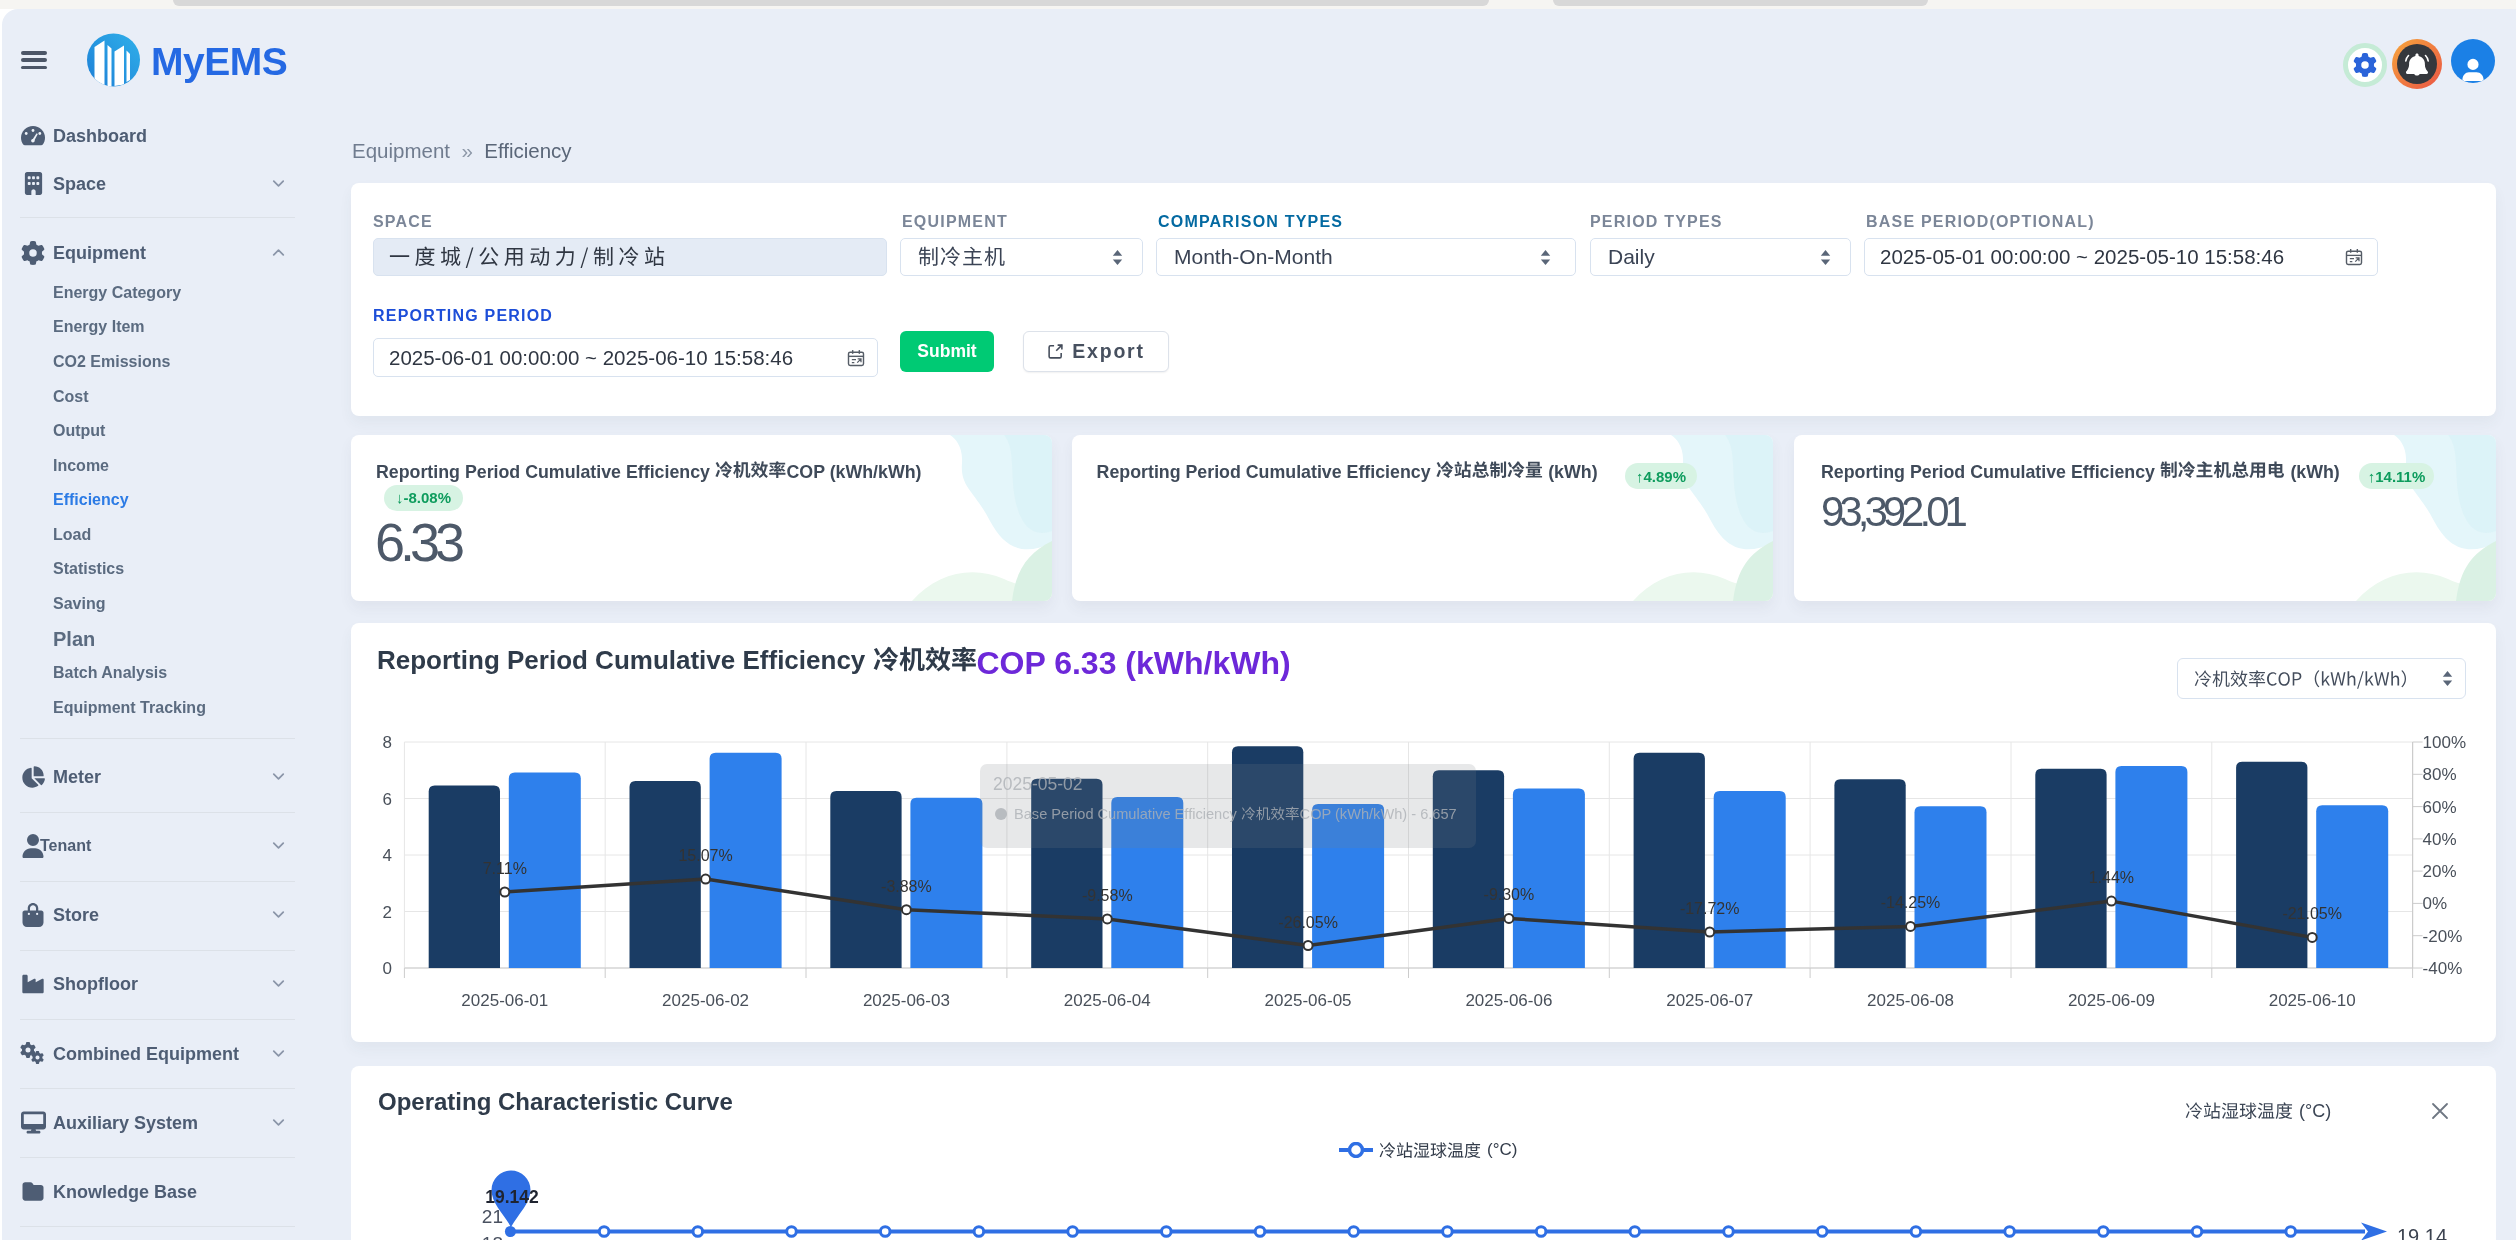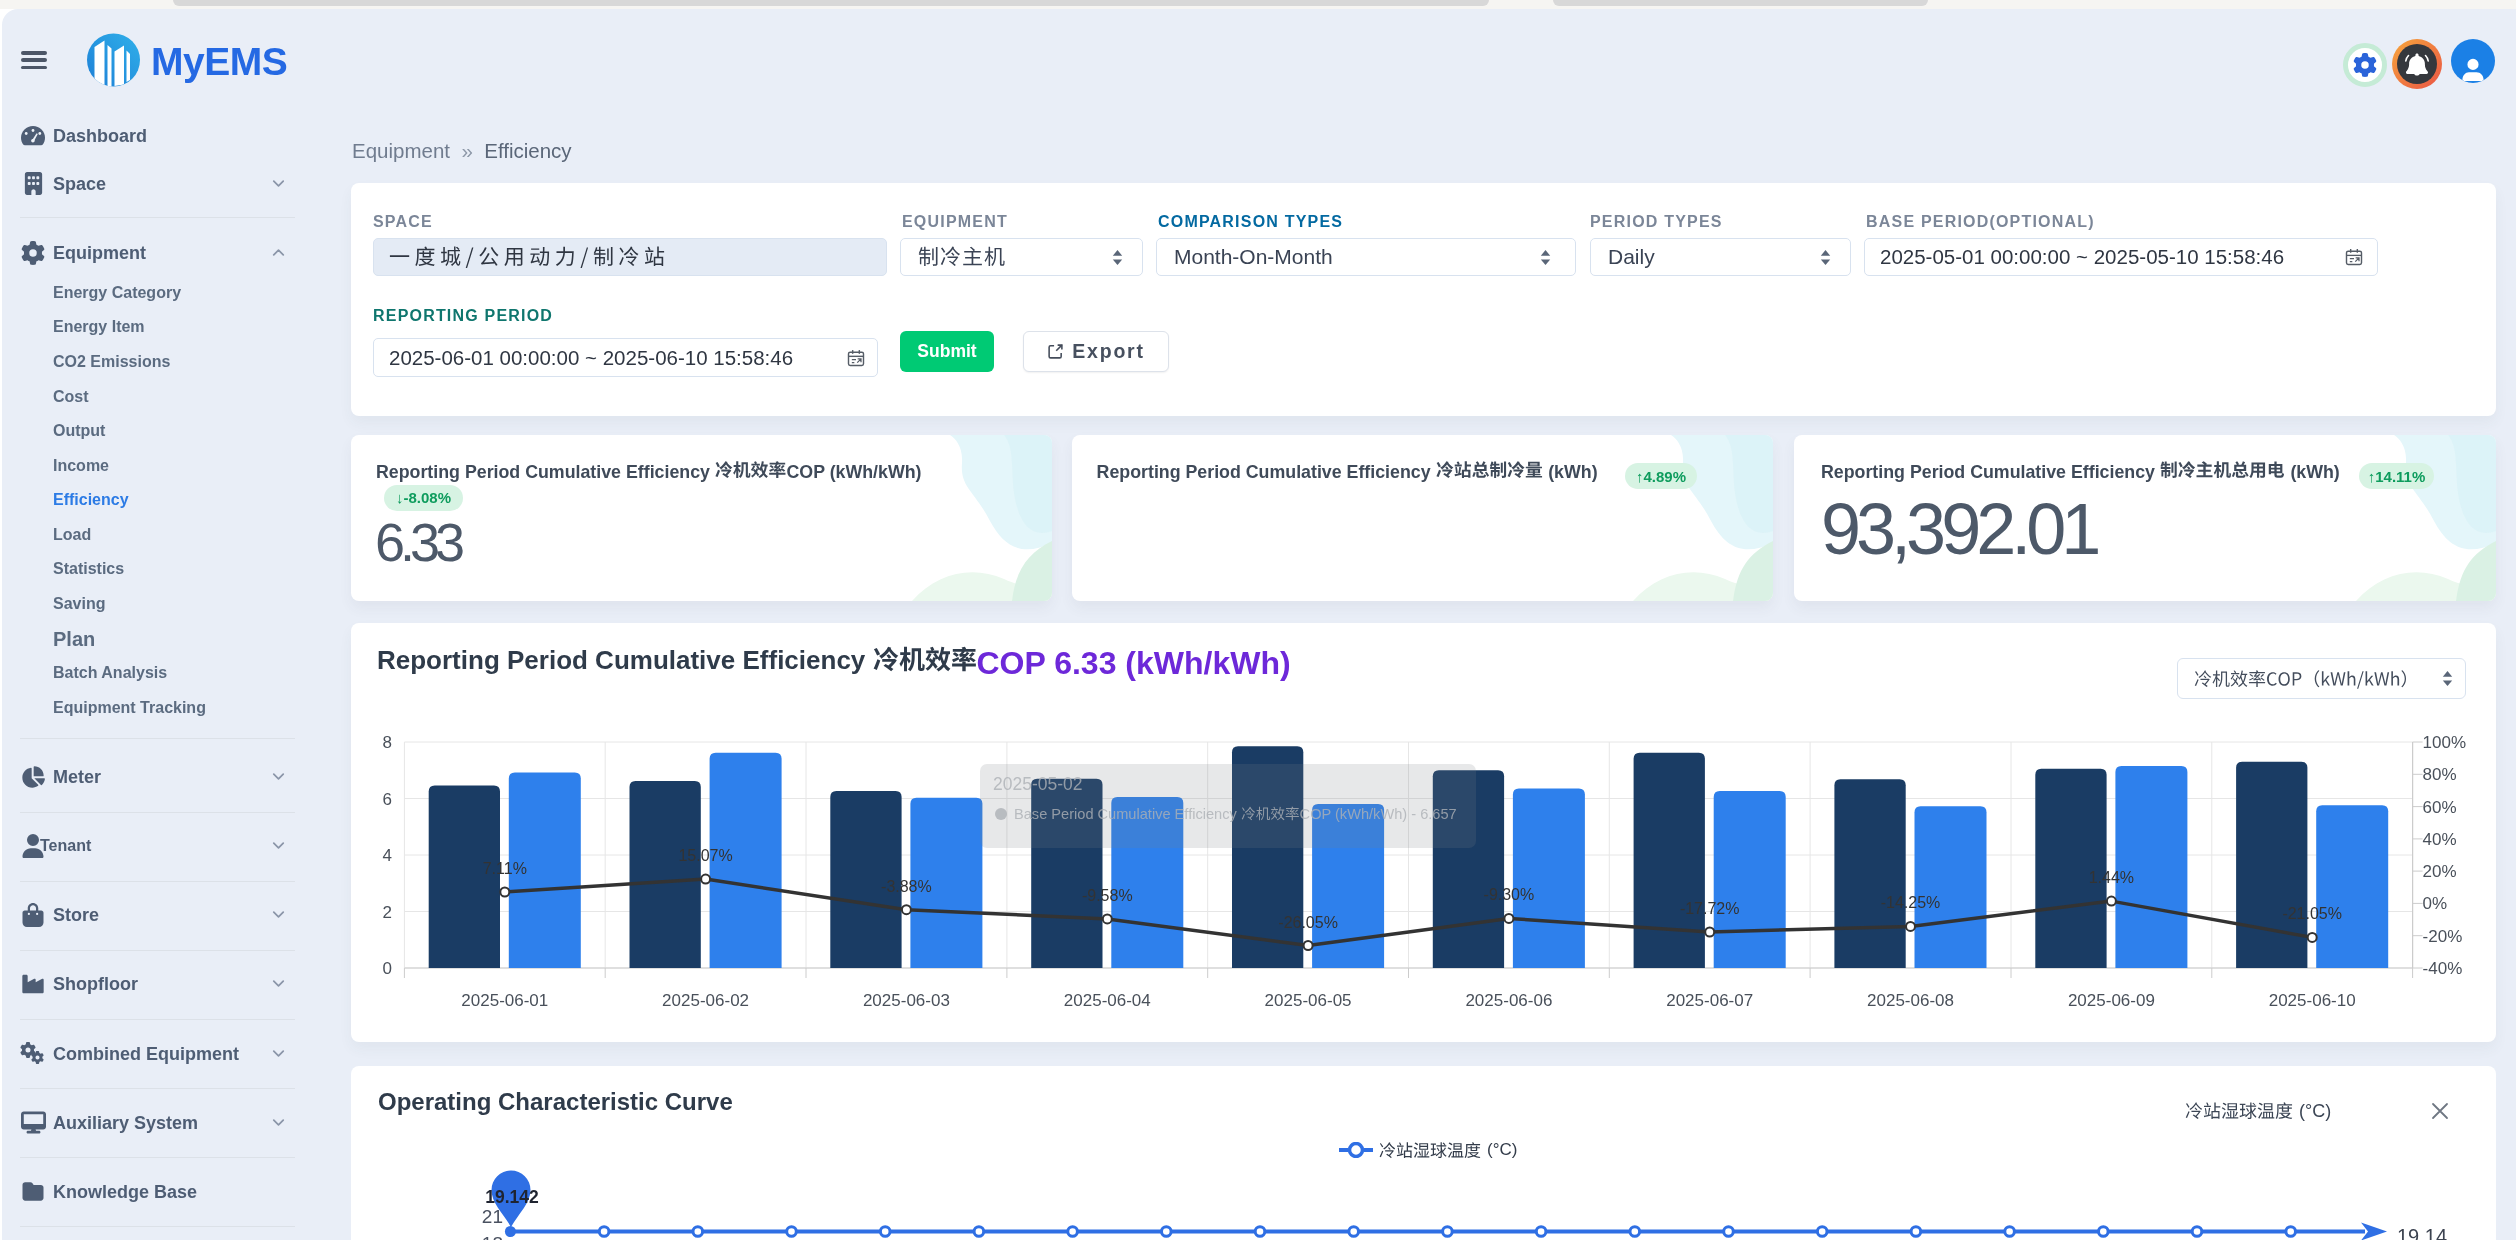--- a/index.html
+++ b/index.html
@@ -211,21 +211,21 @@
 <div style="position:absolute;left:1864px;top:238px;width:514px;height:38px;background:#fff;border:1px solid #d8e2ef;border-radius:5px;box-sizing:border-box"></div>
       <div style="position:absolute;left:1880px;top:257.0px;transform:translateY(-50%);font-size:20.5px;letter-spacing:0px;color:#2f3642;white-space:nowrap">2025-05-01 00:00:00 ~ 2025-05-10 15:58:46</div>
       <div style="position:absolute;left:2344px;top:247.0px"><svg width="20" height="20" viewBox="0 0 24 24" fill="none" stroke="#555c66" stroke-width="1.7">
           <rect x="3" y="5" width="18" height="16" rx="2"></rect>
           <line x1="3" y1="10" x2="21" y2="10"></line>
           <line x1="8" y1="2.5" x2="8" y2="7"></line>
           <line x1="16" y1="2.5" x2="16" y2="7"></line>
           <path d="M7 14h5M7 17.5h3" stroke-width="1.5"></path>
           <path d="M13.5 17.5l4.5-4.5M18 17v-4h-4" stroke-width="1.5"></path>
         </svg></div>
-<div style="position:absolute;left:373px;top:316px;transform:translateY(-50%);font-size:16px;font-weight:700;letter-spacing:1.2px;color:#0f766e;white-space:nowrap">REPORTING PERIOD</div>
+<div style="position:absolute;left:373px;top:316px;transform:translateY(-50%);font-size:16px;font-weight:700;letter-spacing:1.2px;color:#1d4ed8;white-space:nowrap">REPORTING PERIOD</div>
 <div style="position:absolute;left:373px;top:338px;width:505px;height:39px;background:#fff;border:1px solid #d8e2ef;border-radius:5px;box-sizing:border-box"></div>
       <div style="position:absolute;left:389px;top:357.5px;transform:translateY(-50%);font-size:20.5px;letter-spacing:0px;color:#2f3642;white-space:nowrap">2025-06-01 00:00:00 ~ 2025-06-10 15:58:46</div>
       <div style="position:absolute;left:846px;top:347.5px"><svg width="20" height="20" viewBox="0 0 24 24" fill="none" stroke="#555c66" stroke-width="1.7">
           <rect x="3" y="5" width="18" height="16" rx="2"></rect>
           <line x1="3" y1="10" x2="21" y2="10"></line>
           <line x1="8" y1="2.5" x2="8" y2="7"></line>
           <line x1="16" y1="2.5" x2="16" y2="7"></line>
           <path d="M7 14h5M7 17.5h3" stroke-width="1.5"></path>
           <path d="M13.5 17.5l4.5-4.5M18 17v-4h-4" stroke-width="1.5"></path>
         </svg></div>
@@ -274,21 +274,21 @@
 <path d="M102 0 H150 V96 C 128 104 116 86 112 58 C 109 30 112 12 102 0 Z" fill="#daf2f7" opacity="0.85"></path>
 <path d="M10 166 C 35 138 70 130 102 144 C 128 156 140 150 150 128 V166 Z" fill="#ebf8ee"></path>
 <path d="M110 166 C 114 134 126 118 150 106 V166 Z" fill="#daf1e4"></path>
 </svg>
 <div style="position:absolute;left:27px;top:36.5px;transform:translateY(-50%);font-size:17.8px;font-weight:700;color:#3f4a59;white-space:nowrap">Reporting Period Cumulative Efficiency</div>
         <svg style="position:absolute;left:366.3px;top:25.0px" width="124.6" height="19.9" viewBox="0 -16.38 124.6 19.9">
           <path d="M11.4 -13.7V-3.6H13.4V-13.7ZM14.6 -14.8V-0.9C14.6 -0.6 14.5 -0.6 14.3 -0.6C14.0 -0.6 13.0 -0.6 12.1 -0.6C12.4 0.0 12.7 1.0 12.7 1.6C14.1 1.6 15.2 1.5 15.8 1.2C16.5 0.8 16.7 0.2 16.7 -0.9V-14.8ZM2.0 -14.8C1.7 -13.1 1.1 -11.3 0.4 -10.1C0.8 -10.0 1.5 -9.7 2.0 -9.5H0.7V-7.5H4.7V-6.3H1.4V0.2H3.3V-4.4H4.7V1.6H6.7V-4.4H8.3V-1.7C8.3 -1.6 8.3 -1.5 8.1 -1.5C7.9 -1.5 7.5 -1.5 7.0 -1.5C7.2 -1.1 7.5 -0.3 7.5 0.2C8.4 0.3 9.1 0.2 9.6 -0.1C10.1 -0.4 10.2 -0.9 10.2 -1.7V-6.3H6.7V-7.5H10.6V-9.5H6.7V-10.8H10.0V-12.7H6.7V-15.0H4.7V-12.7H3.6C3.7 -13.3 3.9 -13.8 4.0 -14.4ZM4.7 -9.5H2.3C2.5 -9.9 2.7 -10.3 2.9 -10.8H4.7Z M18.4 -13.5C19.2 -12.1 20.2 -10.3 20.6 -9.1L22.6 -10.0C22.2 -11.2 21.2 -13.0 20.3 -14.3ZM18.2 -0.2 20.4 0.7C21.2 -1.2 22.0 -3.5 22.8 -5.7L20.8 -6.6C20.0 -4.2 19.0 -1.7 18.2 -0.2ZM26.9 -9.1C27.6 -8.4 28.3 -7.5 28.7 -6.9L30.4 -8.0C30.0 -8.5 29.3 -9.4 28.6 -10.0ZM28.2 -15.2C26.9 -12.7 24.7 -10.2 22.0 -8.8C22.5 -8.4 23.3 -7.5 23.6 -7.0C25.6 -8.3 27.4 -10.0 28.8 -12.0C30.2 -10.1 31.9 -8.3 33.5 -7.1C33.9 -7.7 34.6 -8.5 35.2 -8.9C33.3 -10.0 31.2 -11.9 29.9 -13.8L30.3 -14.4ZM24.1 -6.8V-4.8H30.8C30.0 -3.9 29.1 -3.0 28.3 -2.2L26.5 -3.4L25.0 -2.1C26.7 -1.0 29.1 0.7 30.2 1.6L31.8 0.2C31.3 -0.2 30.7 -0.6 30.0 -1.1C31.4 -2.4 33.1 -4.3 34.1 -5.9L32.5 -6.9L32.2 -6.8Z M41.7 -13.9C42.6 -13.3 43.6 -12.5 44.4 -11.8H37.3V-9.7H43.3V-6.6H38.2V-4.5H43.3V-1.1H36.5V1.0H52.5V-1.1H45.7V-4.5H50.8V-6.6H45.7V-9.7H51.7V-11.8H46.0L47.0 -12.4C46.2 -13.3 44.7 -14.4 43.5 -15.1Z M62.1 -14.1V-8.3C62.1 -5.6 61.9 -2.2 59.5 0.2C60.0 0.5 60.8 1.2 61.2 1.6C63.7 -1.0 64.2 -5.3 64.2 -8.3V-12.1H66.4V-1.4C66.4 0.1 66.5 0.6 66.9 0.9C67.2 1.2 67.7 1.4 68.1 1.4C68.4 1.4 68.8 1.4 69.1 1.4C69.5 1.4 69.9 1.3 70.2 1.1C70.5 0.9 70.7 0.5 70.8 -0.0C70.9 -0.5 71.0 -1.8 71.0 -2.8C70.5 -2.9 69.9 -3.3 69.5 -3.6C69.5 -2.5 69.4 -1.7 69.4 -1.3C69.4 -0.9 69.3 -0.7 69.3 -0.7C69.2 -0.6 69.1 -0.6 69.0 -0.6C69.0 -0.6 68.8 -0.6 68.7 -0.6C68.7 -0.6 68.6 -0.6 68.5 -0.7C68.5 -0.7 68.5 -1.0 68.5 -1.5V-14.1ZM56.8 -15.1V-11.4H54.2V-9.4H56.6C56.0 -7.3 54.9 -4.9 53.8 -3.5C54.1 -2.9 54.6 -2.1 54.8 -1.5C55.6 -2.5 56.3 -3.9 56.8 -5.5V1.6H58.9V-5.9C59.4 -5.1 59.9 -4.2 60.2 -3.6L61.4 -5.4C61.1 -5.8 59.5 -7.7 58.9 -8.4V-9.4H61.2V-11.4H58.9V-15.1Z M84.4 -3.8C85.5 -2.5 86.5 -0.8 86.8 0.3L88.6 -0.7C88.2 -1.9 87.1 -3.5 86.1 -4.7ZM75.9 -4.5V-1.2C75.9 0.8 76.6 1.4 79.2 1.4C79.8 1.4 82.1 1.4 82.7 1.4C84.7 1.4 85.4 0.9 85.6 -1.4C85.0 -1.5 84.1 -1.8 83.6 -2.1C83.5 -0.7 83.4 -0.5 82.5 -0.5C81.9 -0.5 79.9 -0.5 79.5 -0.5C78.4 -0.5 78.2 -0.6 78.2 -1.2V-4.5ZM73.2 -4.2C73.0 -2.8 72.4 -1.1 71.8 -0.2L73.7 0.7C74.5 -0.5 75.0 -2.3 75.3 -3.8ZM76.5 -9.7H83.7V-7.4H76.5ZM74.2 -11.7V-5.4H79.9L78.7 -4.5C79.7 -3.7 81.0 -2.5 81.6 -1.7L83.2 -3.1C82.6 -3.8 81.5 -4.8 80.5 -5.4H86.2V-11.7H83.6L85.2 -14.2L82.9 -15.2C82.6 -14.1 82.0 -12.7 81.3 -11.7H78.0L79.0 -12.2C78.7 -13.0 78.0 -14.2 77.2 -15.1L75.4 -14.2C76.0 -13.5 76.6 -12.5 76.9 -11.7Z M91.5 -13.9V-7.5C91.5 -5.0 91.4 -1.9 89.4 0.3C89.9 0.6 90.8 1.3 91.1 1.7C92.4 0.3 93.0 -1.7 93.3 -3.6H97.0V1.4H99.2V-3.6H102.9V-0.9C102.9 -0.6 102.8 -0.5 102.5 -0.5C102.1 -0.5 101.0 -0.5 99.9 -0.6C100.2 0.0 100.6 0.9 100.6 1.5C102.3 1.5 103.3 1.5 104.1 1.1C104.8 0.8 105.1 0.2 105.1 -0.9V-13.9ZM93.6 -11.9H97.0V-9.8H93.6ZM102.9 -11.9V-9.8H99.2V-11.9ZM93.6 -7.8H97.0V-5.6H93.6C93.6 -6.3 93.6 -6.9 93.6 -7.5ZM102.9 -7.8V-5.6H99.2V-7.8Z M114.4 -6.8V-5.1H111.0V-6.8ZM116.7 -6.8H120.2V-5.1H116.7ZM114.4 -8.7H111.0V-10.5H114.4ZM116.7 -8.7V-10.5H120.2V-8.7ZM108.8 -12.5V-2.0H111.0V-3.0H114.4V-2.1C114.4 0.7 115.1 1.4 117.6 1.4C118.1 1.4 120.4 1.4 121.0 1.4C123.2 1.4 123.8 0.4 124.1 -2.5C123.6 -2.6 122.9 -2.8 122.4 -3.1V-12.5H116.7V-15.0H114.4V-12.5ZM122.0 -3.0C121.9 -1.2 121.6 -0.8 120.8 -0.8C120.3 -0.8 118.3 -0.8 117.8 -0.8C116.9 -0.8 116.7 -0.9 116.7 -2.1V-3.0Z" fill="#3f4a59"></path>
         </svg>
         <div style="position:absolute;left:496.4px;top:36.5px;transform:translateY(-50%);font-size:17.8px;font-weight:700;color:#3f4a59;white-space:nowrap">(kWh)</div>
 <div style="position:absolute;left:565px;top:28px;width:75px;height:26px;background:#d7f3e3;border-radius:13px;display:flex;align-items:center;justify-content:center;font-size:15px;font-weight:700;color:#0e9c5d;white-space:nowrap">↑14.11%</div>
-<div style="position:absolute;left:27px;top:53.3px;font-size:72px;letter-spacing:-5px;font-weight:400;color:#4d5969;white-space:nowrap">93,392.01</div>
+<div style="position:absolute;left:27px;top:53.3px;font-size:42px;letter-spacing:-5px;font-weight:400;color:#4d5969;white-space:nowrap">93,392.01</div>
 </div>
 
 <div class="abs" style="left:351px;top:623px;width:2145px;height:419px;background:#fff;border-radius:8px;box-shadow:0 7px 14px 0 rgba(65,69,88,0.05)">
 <div class="abs" style="left:26px;top:22px;font-size:26px;font-weight:700;color:#2f3b4a;white-space:nowrap">Reporting Period Cumulative Efficiency</div>
 <svg style="position:absolute;left:521.5px;top:22.0px" width="104.0" height="29.1" viewBox="0 -23.92 104.0 29.1">
           <path d="M0.9 -19.7C2.1 -17.7 3.5 -15.0 4.1 -13.3L7.1 -14.7C6.4 -16.4 4.9 -19.0 3.7 -20.9ZM0.6 -0.3 3.8 1.0C4.9 -1.7 6.2 -5.0 7.3 -8.3L4.4 -9.6C3.3 -6.2 1.7 -2.5 0.6 -0.3ZM13.4 -13.3C14.2 -12.3 15.3 -10.9 15.9 -10.1L18.4 -11.6C17.8 -12.5 16.8 -13.7 15.8 -14.6ZM15.1 -22.2C13.4 -18.6 10.0 -14.9 6.1 -12.8C6.9 -12.2 8.0 -11.0 8.4 -10.2C11.4 -12.1 14.1 -14.6 16.1 -17.6C18.1 -14.8 20.6 -12.1 23.0 -10.4C23.5 -11.2 24.6 -12.4 25.3 -13.1C22.6 -14.6 19.6 -17.4 17.7 -20.1L18.2 -21.1ZM9.2 -10.0V-7.1H18.9C17.8 -5.7 16.5 -4.3 15.3 -3.3L12.6 -5.0L10.5 -3.1C12.9 -1.5 16.5 1.0 18.1 2.4L20.4 0.2C19.7 -0.3 18.8 -0.9 17.9 -1.6C19.9 -3.6 22.3 -6.2 23.8 -8.7L21.5 -10.1L21.0 -10.0Z M38.7 -20.6V-12.2C38.7 -8.2 38.4 -3.1 34.9 0.3C35.6 0.7 36.8 1.7 37.3 2.3C41.1 -1.5 41.7 -7.7 41.7 -12.2V-17.7H45.0V-2.0C45.0 0.2 45.2 0.8 45.7 1.4C46.1 1.8 46.9 2.1 47.5 2.1C47.9 2.1 48.5 2.1 48.9 2.1C49.5 2.1 50.1 1.9 50.5 1.6C51.0 1.2 51.2 0.8 51.4 -0.0C51.6 -0.8 51.7 -2.6 51.7 -4.0C50.9 -4.3 50.0 -4.8 49.5 -5.3C49.5 -3.7 49.4 -2.5 49.4 -1.9C49.3 -1.3 49.3 -1.1 49.2 -1.0C49.1 -0.9 49.0 -0.8 48.9 -0.8C48.7 -0.8 48.5 -0.8 48.4 -0.8C48.3 -0.8 48.2 -0.9 48.1 -1.0C48.0 -1.1 48.0 -1.4 48.0 -2.1V-20.6ZM31.0 -22.1V-16.7H27.2V-13.8H30.6C29.8 -10.6 28.2 -7.1 26.5 -5.1C27.0 -4.3 27.7 -3.0 28.0 -2.2C29.1 -3.6 30.2 -5.7 31.0 -8.1V2.3H34.0V-8.6C34.8 -7.4 35.5 -6.2 35.9 -5.3L37.7 -7.9C37.2 -8.5 34.9 -11.3 34.0 -12.2V-13.8H37.4V-16.7H34.0V-22.1Z M57.0 -21.2C57.5 -20.4 58.1 -19.3 58.4 -18.5H53.2V-15.7H62.2L60.2 -14.7C61.0 -13.6 61.9 -12.3 62.5 -11.1L60.1 -11.6C59.9 -10.6 59.6 -9.7 59.3 -8.8L57.5 -10.7L55.6 -9.2C56.7 -10.9 57.8 -13.0 58.6 -14.8L55.9 -15.7C55.1 -13.6 53.8 -11.3 52.5 -9.8C53.1 -9.4 54.1 -8.4 54.6 -7.9L55.3 -8.9C56.2 -8.0 57.1 -7.0 58.0 -6.0C56.7 -3.7 54.9 -1.8 52.6 -0.5C53.2 0.1 54.3 1.2 54.7 1.8C56.8 0.4 58.5 -1.4 59.9 -3.6C60.8 -2.4 61.6 -1.2 62.2 -0.2L64.7 -2.2C63.9 -3.4 62.8 -4.9 61.4 -6.5C62.0 -7.7 62.5 -9.0 62.8 -10.5C63.0 -10.1 63.2 -9.7 63.3 -9.4L64.5 -10.1C65.1 -9.5 66.0 -8.3 66.3 -7.7C66.7 -8.2 67.1 -8.7 67.4 -9.3C67.9 -7.6 68.5 -6.1 69.3 -4.7C67.8 -2.6 65.8 -1.0 63.2 0.2C63.8 0.7 64.9 1.9 65.3 2.5C67.6 1.3 69.4 -0.1 70.9 -1.9C72.1 -0.2 73.6 1.3 75.3 2.4C75.8 1.6 76.7 0.4 77.4 -0.1C75.6 -1.2 74.0 -2.8 72.7 -4.6C74.2 -7.4 75.1 -10.7 75.7 -14.7H77.0V-17.6H70.5C70.8 -18.9 71.1 -20.3 71.3 -21.7L68.4 -22.1C67.9 -18.2 66.9 -14.4 65.4 -11.7C64.7 -12.9 63.7 -14.5 62.7 -15.7H65.7V-18.5H59.6L61.3 -19.2C61.0 -20.0 60.3 -21.2 59.7 -22.2ZM69.7 -14.7H72.7C72.4 -12.0 71.8 -9.7 71.0 -7.7C70.2 -9.4 69.6 -11.2 69.1 -13.0Z M99.2 -16.7C98.4 -15.7 97.0 -14.3 95.9 -13.4L98.2 -12.0C99.3 -12.8 100.7 -14.0 101.8 -15.2ZM79.8 -14.9C81.1 -14.1 82.9 -12.8 83.6 -12.0L85.9 -13.8C85.0 -14.7 83.2 -15.9 81.8 -16.6ZM79.1 -5.4V-2.5H89.3V2.3H92.7V-2.5H102.9V-5.4H92.7V-7.1H89.3V-5.4ZM88.6 -21.5 89.5 -20.0H79.8V-17.2H88.7C88.1 -16.3 87.6 -15.6 87.3 -15.4C86.9 -14.9 86.5 -14.6 86.1 -14.5C86.4 -13.8 86.8 -12.6 87.0 -12.0C87.4 -12.2 87.9 -12.3 89.9 -12.5C89.0 -11.6 88.3 -10.9 87.9 -10.6C86.9 -9.9 86.3 -9.4 85.7 -9.3C86.0 -8.6 86.3 -7.3 86.5 -6.8C87.1 -7.1 88.1 -7.3 94.4 -7.9C94.6 -7.4 94.7 -7.0 94.9 -6.6L97.3 -7.5C97.1 -8.1 96.7 -8.9 96.3 -9.7C97.8 -8.7 99.5 -7.5 100.4 -6.7L102.7 -8.5C101.5 -9.5 99.2 -10.9 97.5 -11.9L95.8 -10.5C95.4 -11.1 95.0 -11.7 94.5 -12.2L92.3 -11.4C92.6 -11.0 92.9 -10.5 93.2 -10.1L90.4 -9.9C92.5 -11.5 94.6 -13.6 96.4 -15.7L94.0 -17.1C93.5 -16.4 92.9 -15.6 92.3 -14.9L89.9 -14.9C90.6 -15.6 91.2 -16.4 91.8 -17.2H102.5V-20.0H93.2C92.9 -20.7 92.3 -21.6 91.8 -22.2ZM79.0 -9.2 80.5 -6.7C82.1 -7.4 83.9 -8.4 85.7 -9.3L86.1 -9.6L85.5 -11.8C83.1 -10.8 80.7 -9.8 79.0 -9.2Z" fill="#2f3b4a"></path>
         </svg>
 <div class="abs" style="left:625.5px;top:22px;font-size:32px;font-weight:700;color:#6d28d9;white-space:nowrap">COP 6.33 (kWh/kWh)</div>
 <div class="abs" style="left:1826px;top:35px;width:289px;height:41px;background:#fff;border:1px solid #d8e2ef;border-radius:6px"></div>
 <svg style="position:absolute;left:1843.0px;top:45.7px" width="224.6" height="20.2" viewBox="0 -16.56 224.6 20.2">

